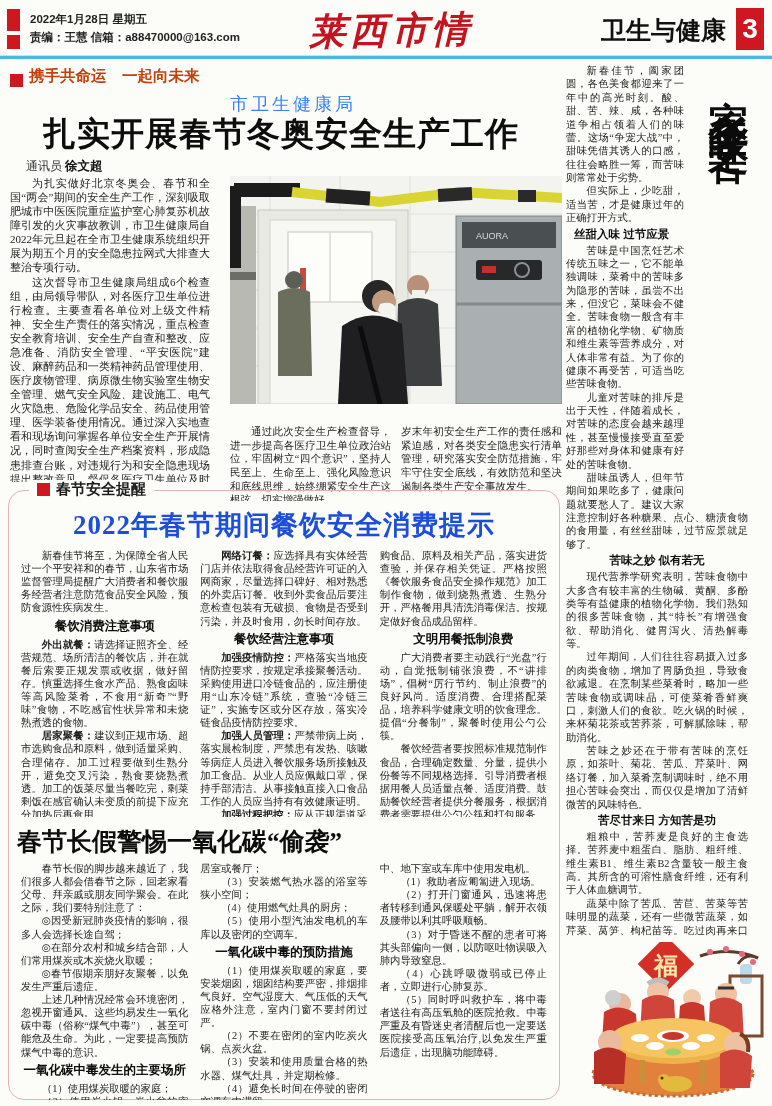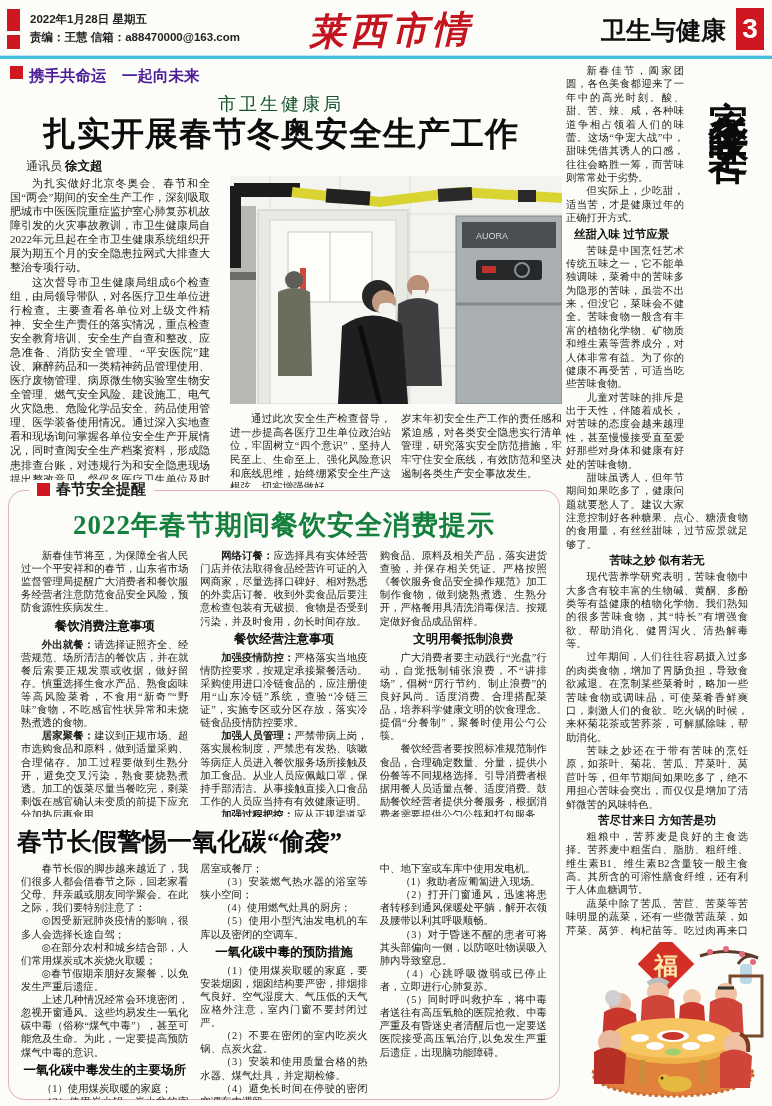--- a/index.html
+++ b/index.html
@@ -15,34 +15,34 @@
             letter-spacing:4px;transform:rotate(-1deg);}
   .hdr-section{position:absolute;right:46px;top:14px;font-family:"Liberation Sans",sans-serif;
             font-size:25px;font-weight:bold;color:#111;}
   .page-badge{position:absolute;right:8px;top:8px;width:28px;height:42px;background:#cf1722;
             color:#fff;font-family:"Liberation Sans",sans-serif;font-size:28px;font-weight:bold;
             display:flex;align-items:center;justify-content:center;}
   .cyan-rule{position:absolute;left:0;top:55px;width:772px;height:3px;background:#45bedd;
             border-top:1px solid #bce6f2;}
   
   .kicker{position:absolute;left:10px;top:66px;font-family:"Liberation Sans",sans-serif;
-            font-size:15.5px;font-weight:bold;color:#4c1d95;display:flex;align-items:flex-start;gap:6px;}
+            font-size:15.5px;font-weight:bold;color:#c2410c;display:flex;align-items:flex-end;gap:6px;}
   .red-sq{width:13px;height:13px;background:#cf1722;display:inline-block;}
   
-  .overline{position:absolute;left:0;top:92px;width:562px;text-align:center;
-            font-size:18px;color:#14532d;letter-spacing:3px;}
+  .overline{position:absolute;left:12px;top:92px;width:562px;text-align:center;
+            font-size:18px;color:#3b82f6;letter-spacing:3px;}
   .main-title{position:absolute;left:0;top:112px;width:562px;text-align:center;
             font-size:33px;font-weight:bold;color:#0d0d0d;letter-spacing:1px;}
   .byline{position:absolute;left:26px;top:158px;font-size:12px;color:#333;}
   .byline b{font-size:12.5px;color:#111;}
   .main-body{position:absolute;left:10px;top:176px;width:552px;display:flex;gap:20px;}
   .main-col{width:212px;height:306px;overflow:hidden;}
   .photo-stack{width:332px;}
   .photo-frame{width:332px;height:228px;overflow:hidden;background:#fde047;}
-  .caption-row{display:flex;gap:10px;margin-top:8px;}
+  .caption-row{display:flex;gap:10px;margin-top:21px;}
   .caption-col{width:161px;height:76px;overflow:hidden;}
   .body-p{margin:0;font-size:11px;line-height:1.28;text-align:justify;text-indent:2em;}
   .caption-col .body-p{font-size:10.5px;line-height:1.3;}
   .noindent{text-indent:0;}
   .sub-h{margin:2px 8px;font-family:"Liberation Sans",sans-serif;font-weight:bold;
          font-size:12.5px;text-align:center;color:#0e0e0e;}
   .sub-h.left{text-align:left;}
   
   .right-col{position:absolute;left:566px;top:64px;width:182px;height:874px;overflow:hidden;}
   .right-col .body-p{font-size:10.3px;line-height:1.3;}
@@ -52,21 +52,21 @@
            font-weight:bold;font-size:40px;line-height:1;letter-spacing:8px;color:#0b0b0b;}
   .v-title .vq{font-size:38px;}
   .illus{position:absolute;left:580px;top:942px;width:186px;height:160px;}
   
   .big-box{position:absolute;left:8px;top:490px;width:550px;height:608px;
            border:1.5px solid #e6b2ae;border-radius:16px;}
   .box-label{position:absolute;left:20px;top:-11px;background:#fcfcf9;padding:0 8px;
            font-family:Liberation Sans, sans-serif;font-size:15px;font-weight:bold;
            display:flex;align-items:center;gap:6px;}
   .sec-title{margin:16px 8px 6px;text-align:center;font-size:27px;font-weight:bold;
-           letter-spacing:1px;color:#15803d;}
+           letter-spacing:1px;color:#1d4ed8;}
   .sec-title2{margin:8px 8px 4px;text-align:left;font-size:25px;font-weight:bold;color:#0d0d0d;}
   .col-row{display:flex;gap:12px;padding:0 12px;}
   .col-row .ncol{flex:1;height:268px;overflow:hidden;}
   .col-row2 .ncol{height:238px;}
   .ncol .body-p{font-size:10.4px;line-height:1.26;}
   .ncol .sub-h{font-size:12.5px;margin:3px 0;}
 </style>
 </head>
 <body>
 
@@ -172,21 +172,21 @@
     <div>
         <p class="body-p">新春佳节，阖家团圆，各色美食都迎来了一年中的高光时刻。酸、甜、苦、辣、咸，各种味道争相占领着人们的味蕾。这场“争宠大战”中，甜味凭借其诱人的口感，往往会略胜一筹，而苦味则常常处于劣势。</p>
         <p class="body-p">但实际上，少吃甜，适当苦，才是健康过年的正确打开方式。</p>
         <p class="sub-h left">丝甜入味 过节应景</p>
         <p class="body-p">苦味是中国烹饪艺术传统五味之一，它不能单独调味，菜肴中的苦味多为隐形的苦味，虽尝不出来，但没它，菜味会不健全。苦味食物一般含有丰富的植物化学物、矿物质和维生素等营养成分，对人体非常有益。为了你的健康不再受苦，可适当吃些苦味食物。</p>
         <p class="body-p">儿童对苦味的排斥是出于天性，伴随着成长，对苦味的态度会越来越理性，甚至慢慢接受直至爱好那些对身体和健康有好处的苦味食物。</p>
         <p class="body-p">甜味虽诱人，但年节期间如果吃多了，健康问题就要愁人了。建议大家注意控制好各种糖果、点心、糖渍食物的食用量，有丝丝甜味，过节应景就足够了。</p>
         <p class="sub-h">苦味之妙 似有若无</p>
         <p class="body-p">现代营养学研究表明，苦味食物中大多含有较丰富的生物碱、黄酮、多酚类等有益健康的植物化学物。我们熟知的很多苦味食物，其“特长”有增强食欲、帮助消化、健胃泻火、清热解毒等。</p>
         <p class="body-p">过年期间，人们往往容易摄入过多的肉类食物，增加了胃肠负担，导致食欲减退。在烹制某些菜肴时，略加一些苦味食物或调味品，可使菜肴香鲜爽口，刺激人们的食欲。吃火锅的时候，来杯菊花茶或苦荞茶，可解腻除味，帮助消化。</p>
-        <p class="body-p">苦味之妙还在于带有苦味的烹饪原，如茶叶、菊花、苦瓜、芹菜叶、莴苣叶等，但年节期间如果吃多了，绝不用担心苦味会突出，而仅仅是增加了清鲜微苦的风味特色。</p>
+        <p class="body-p">苦味之妙还在于带有苦味的烹饪原，如茶叶、菊花、苦瓜、芹菜叶、网络订餐，加入菜肴烹制调味时，绝不用担心苦味会突出，而仅仅是增加了清鲜微苦的风味特色。</p>
         <p class="sub-h">苦尽甘来日 方知苦是功</p>
         <p class="body-p">粗粮中，苦荞麦是良好的主食选择。苦荞麦中粗蛋白、脂肪、粗纤维、维生素B1、维生素B2含量较一般主食高。其所含的可溶性膳食纤维，还有利于人体血糖调节。</p>
         <p class="body-p">蔬菜中除了苦瓜、苦苣、苦菜等苦味明显的蔬菜，还有一些微苦蔬菜，如芹菜、莴笋、枸杞苗等。吃过肉再来口苦味菜，那略有清苦又丝丝回甘的味道，才是真正的美好。</p>
       </div>
   </div>
 
   <div class="illus">
     <svg width="186" height="160" viewBox="0 0 186 160">
 
       <ellipse cx="93" cy="132" rx="80" ry="22" fill="#e2813c"></ellipse>

